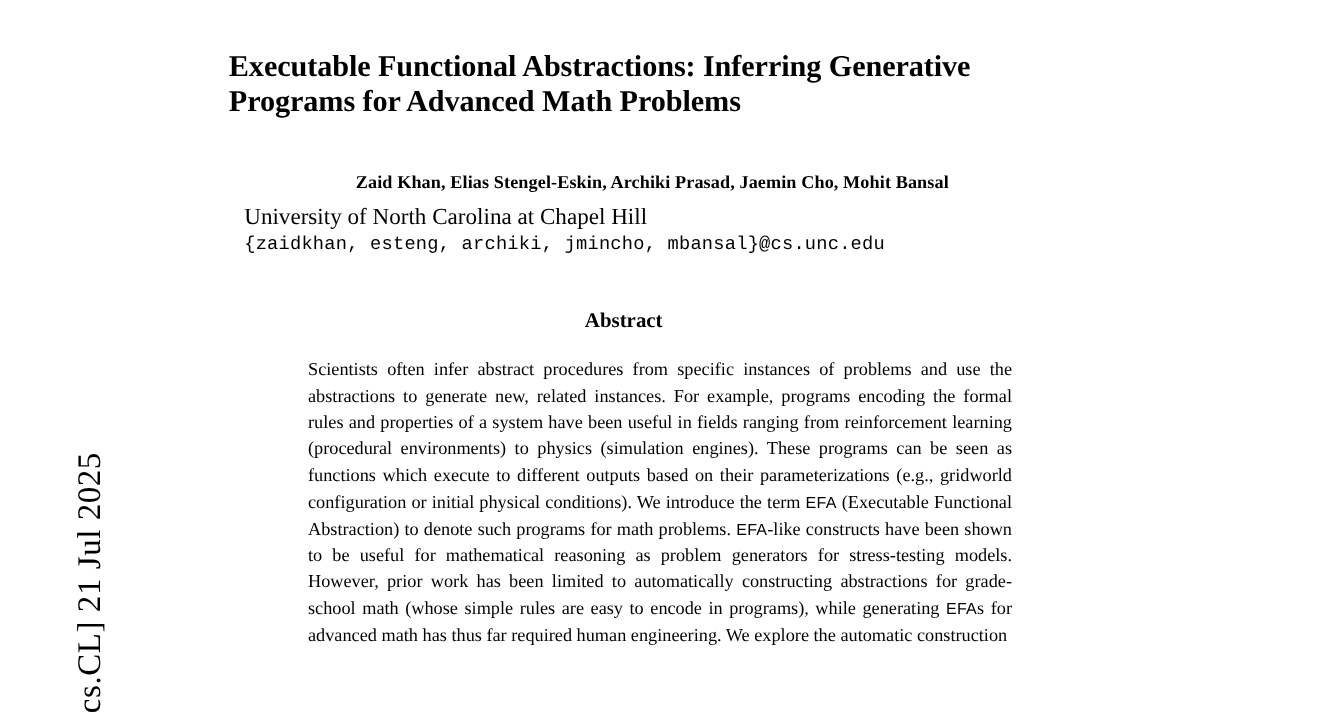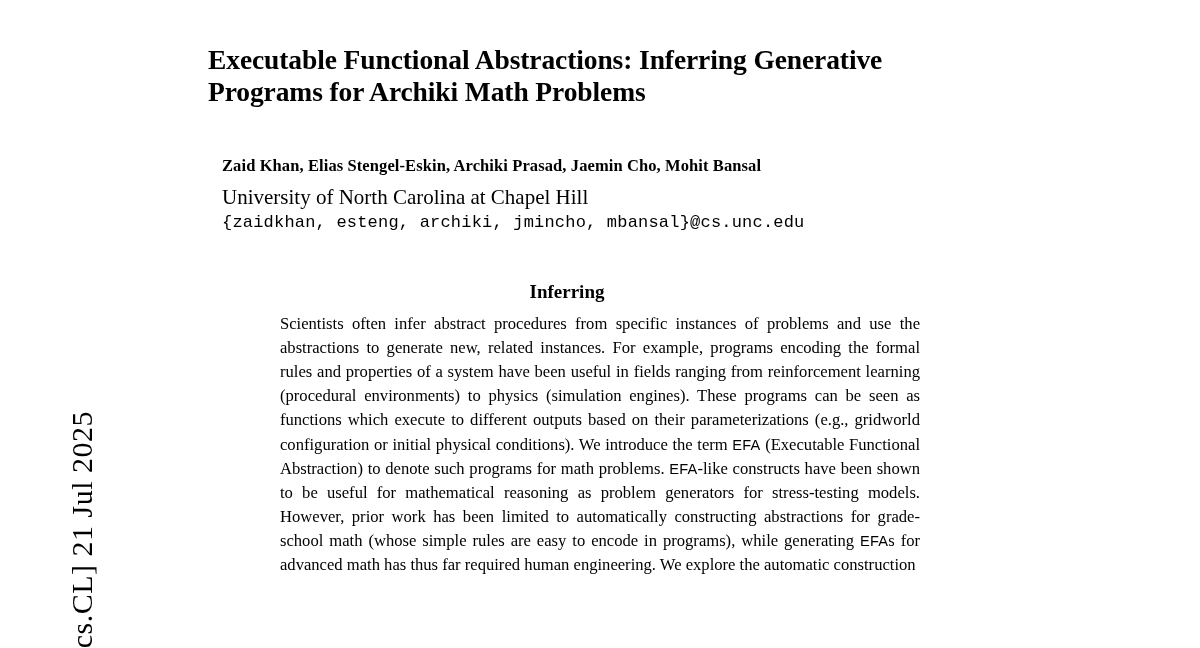--- a/index.html
+++ b/index.html
@@ -55,20 +55,21 @@
     margin: 0;
     letter-spacing: -0.1px;
   }
   .authors {
     margin-top: 47px;
     font-family: "Liberation Serif", serif;
     font-weight: bold;
     font-size: 16.5px;
     padding-left: 14px;
     letter-spacing: 0.1px;
+    text-align: center;
   }
   .affiliation {
     margin-top: 9px;
     padding-left: 14px;
     font-family: "Liberation Serif", serif;
     font-size: 21px;
   }
   .emails {
     margin-top: 3px;
     padding-left: 14px;
@@ -79,21 +80,21 @@
   h2.abstract-head {
     margin: 0;
     margin-top: 49px;
     text-align: center;
     font-family: "Liberation Serif", serif;
     font-weight: bold;
     font-size: 19px;
     padding-right: 38px;
   }
   .abstract-body {
-    margin-top: 9px;
+    margin-top: 21px;
     margin-left: 72px;
     width: 640px;
     font-family: "Liberation Serif", serif;
     font-size: 16.6px;
     line-height: 1.455;
     text-align: justify;
     text-justify: inter-word;
     hyphens: manual;
   }
   .sc {
@@ -106,26 +107,26 @@
 <body>
 
 <div class="page">
 
   <div class="arxiv-stamp">
     <div class="vtext">cs.CL]  21 Jul 2025</div>
   </div>
 
   <div class="content">
 
-    <h1 class="title">Executable Functional Abstractions: Inferring Generative Programs for Archiki Math Problems</h1>
+    <h1 class="title">Executable Functional Abstractions: Inferring Generative Programs for Advanced Math Problems</h1>
 
     <div class="authors">Zaid Khan,  Elias Stengel-Eskin,  Archiki Prasad,  Jaemin Cho,  Mohit Bansal</div>
 
     <div class="affiliation">University of North Carolina at Chapel Hill</div>
 
     <div class="emails">{zaidkhan, esteng, archiki, jmincho, mbansal}@cs.unc.edu</div>
 
-    <h2 class="abstract-head">Inferring</h2>
+    <h2 class="abstract-head">Abstract</h2>
 
     <div class="abstract-body">Scientists often infer abstract procedures from specific instances of problems and use the abstractions to generate new, related instances. For example, programs encoding the formal rules and properties of a system have been useful in fields ranging from reinforcement learning (procedural environments) to physics (simulation engines). These programs can be seen as functions which execute to different outputs based on their parameterizations (e.g., gridworld configuration or initial physical conditions). We introduce the term <span class="sc">EFA</span> (Executable Functional Abstraction) to denote such programs for math problems. <span class="sc">EFA</span>-like constructs have been shown to be useful for mathematical reasoning as problem generators for stress-testing models. However, prior work has been limited to automatically constructing abstractions for grade-school math (whose simple rules are easy to encode in programs), while generating <span class="sc">EFA</span>s for advanced math has thus far required human engineering. We explore the automatic construction</div>
 
   </div>
 </div>
 
 </body></html>

